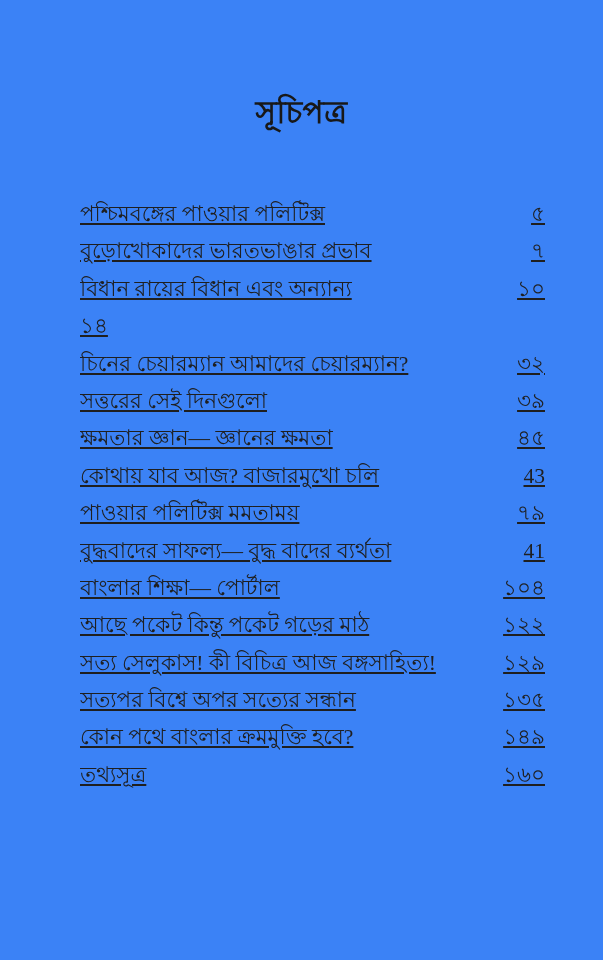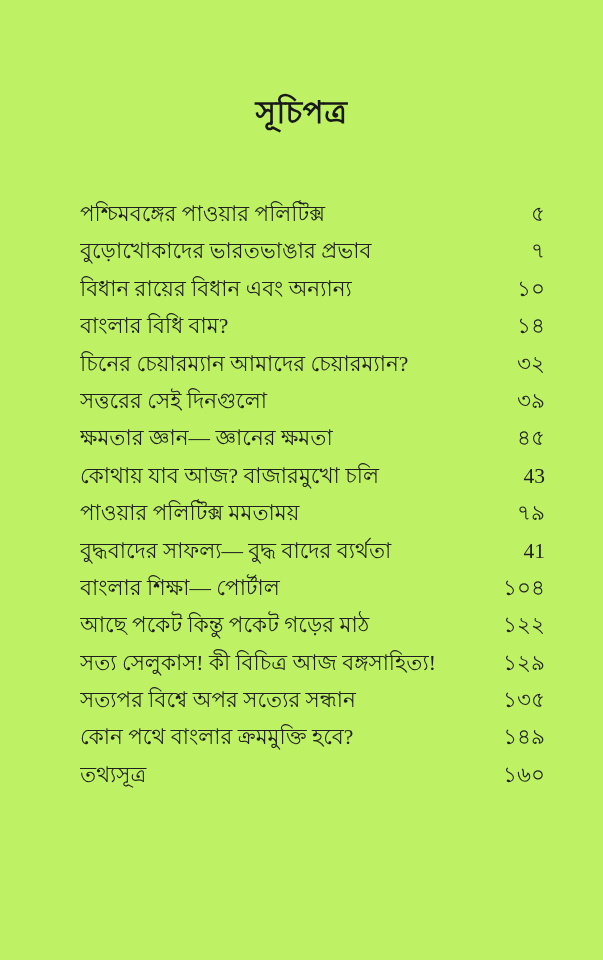--- a/index.html
+++ b/index.html
@@ -4,21 +4,21 @@
 <style>
   html, body {
     margin: 0;
     padding: 0;
     background: #ffffff;
   }
   .page {
     position: relative;
     width: 603px;
     height: 960px;
-    background: #bef264;
+    background: #3b82f6;
     color: #1f1f1f;
     font-family: "Liberation Serif", "DejaVu Serif", serif;
     overflow: hidden;
   }
   .page-title {
     position: absolute;
     top: 88px;
     left: 0;
     width: 100%;
     text-align: center;
@@ -33,20 +33,21 @@
     left: 80px;
     right: 58px;
   }
   .toc-entry {
     display: flex;
     justify-content: space-between;
     align-items: center;
     height: 37.4px;
     line-height: 37.4px;
     white-space: nowrap;
+    text-decoration: underline;
   }
   .toc-entry .entry-label {
     font-size: 21.5px;
     color: #1f1f1f;
     overflow: hidden;
     text-overflow: clip;
     padding-right: 10px;
   }
   .toc-entry .entry-page {
     font-size: 21.5px;
@@ -71,21 +72,20 @@
       <span class="entry-label">বুড়োখোকাদের ভারতভাঙার প্রভাব</span>
       <span class="entry-page">৭</span>
     </div>
 
     <div class="toc-entry">
       <span class="entry-label">বিধান রায়ের বিধান এবং অন্যান্য</span>
       <span class="entry-page">১০</span>
     </div>
 
     <div class="toc-entry">
-      <span class="entry-label">বাংলার বিধি বাম?</span>
       <span class="entry-page">১৪</span>
     </div>
 
     <div class="toc-entry">
       <span class="entry-label">চিনের চেয়ারম্যান আমাদের চেয়ারম্যান?</span>
       <span class="entry-page">৩২</span>
     </div>
 
     <div class="toc-entry">
       <span class="entry-label">সত্তরের সেই দিনগুলো</span>

